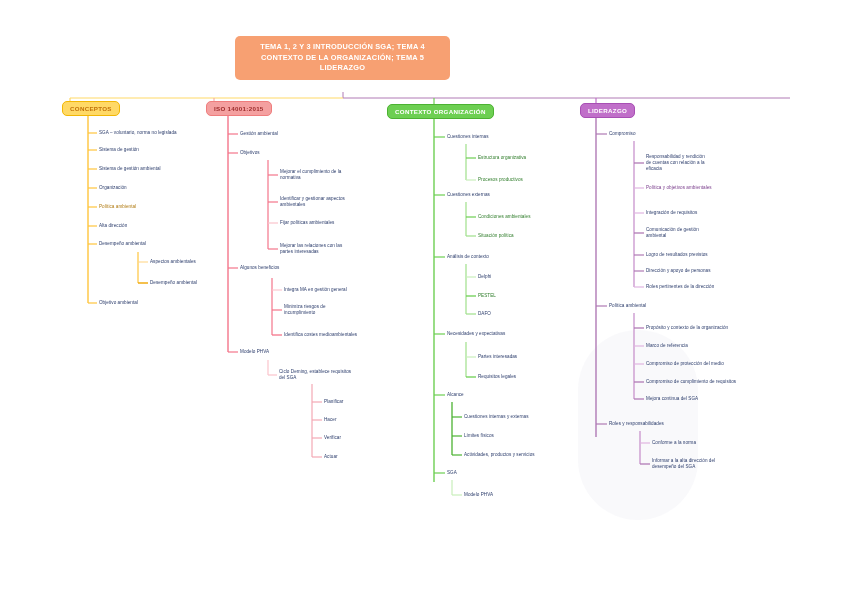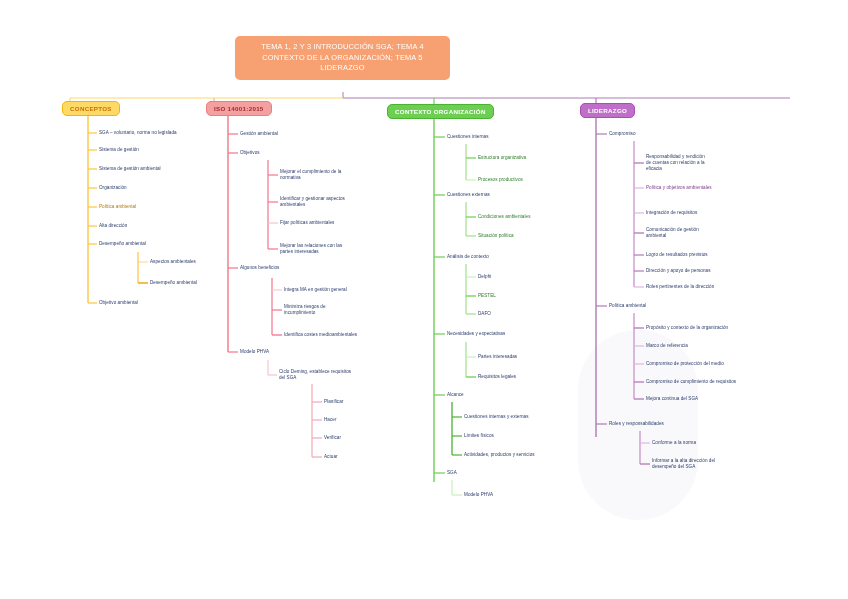--- a/index.html
+++ b/index.html
@@ -16,21 +16,21 @@
     border-radius:60px;background:#f4f4f7;opacity:.55;z-index:0;
   }
   svg#wires{position:absolute;left:0;top:0;width:848px;height:599px;z-index:1;}
   .node{position:absolute;z-index:2;}
 
   
   .root{
     left:235px;top:36px;width:215px;
     background:#f7a072;border-radius:5px;
     padding:6px 8px;box-sizing:border-box;
-    color:#ffffff;font-weight:normal;font-size:7.4px;
+    color:#ffffff;font-weight:bold;font-size:7.4px;
     line-height:10.5px;text-align:center;letter-spacing:.2px;
   }
 
   
   .chip{
     border-radius:5px;padding:3px 7px;font-size:6.2px;
     font-weight:bold;letter-spacing:.3px;white-space:nowrap;
     box-sizing:border-box;
   }
   .chip-conceptos{left:62px;top:101px;background:#ffd966;border:1px solid #f2b705;color:#c2730a;}

